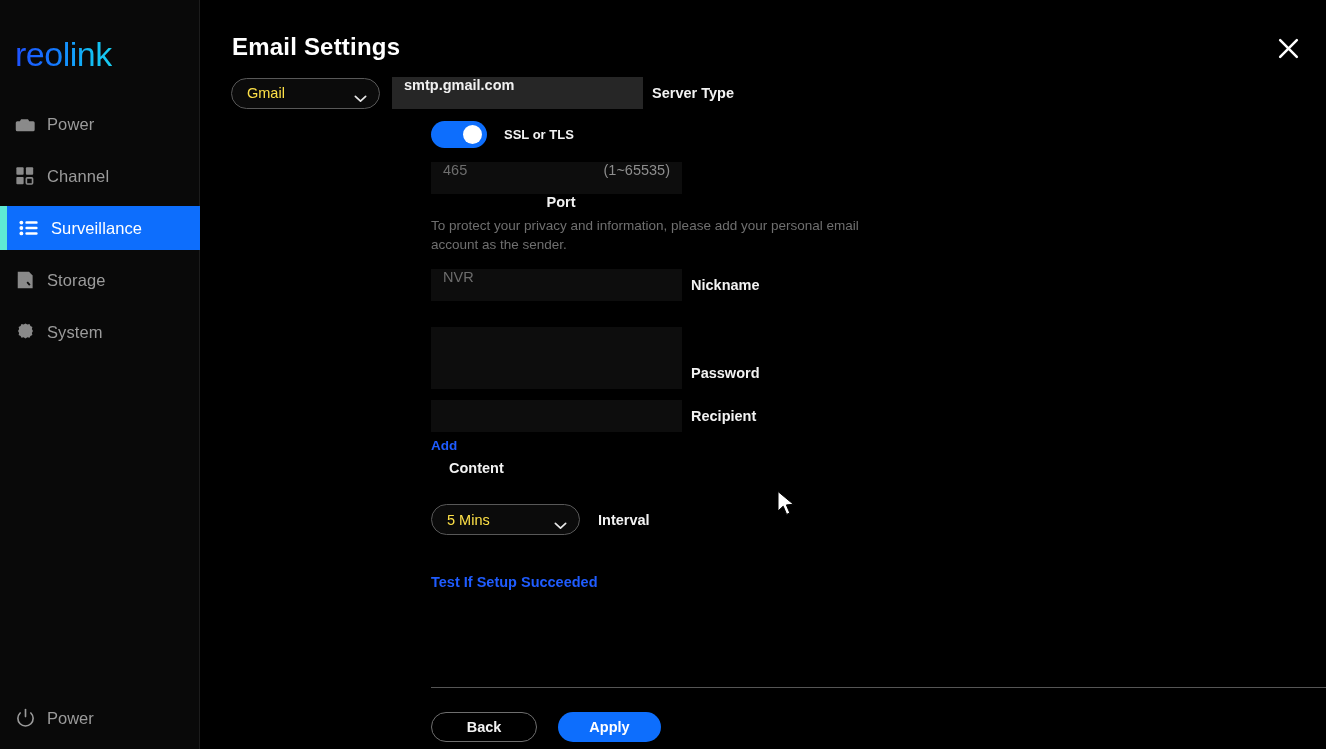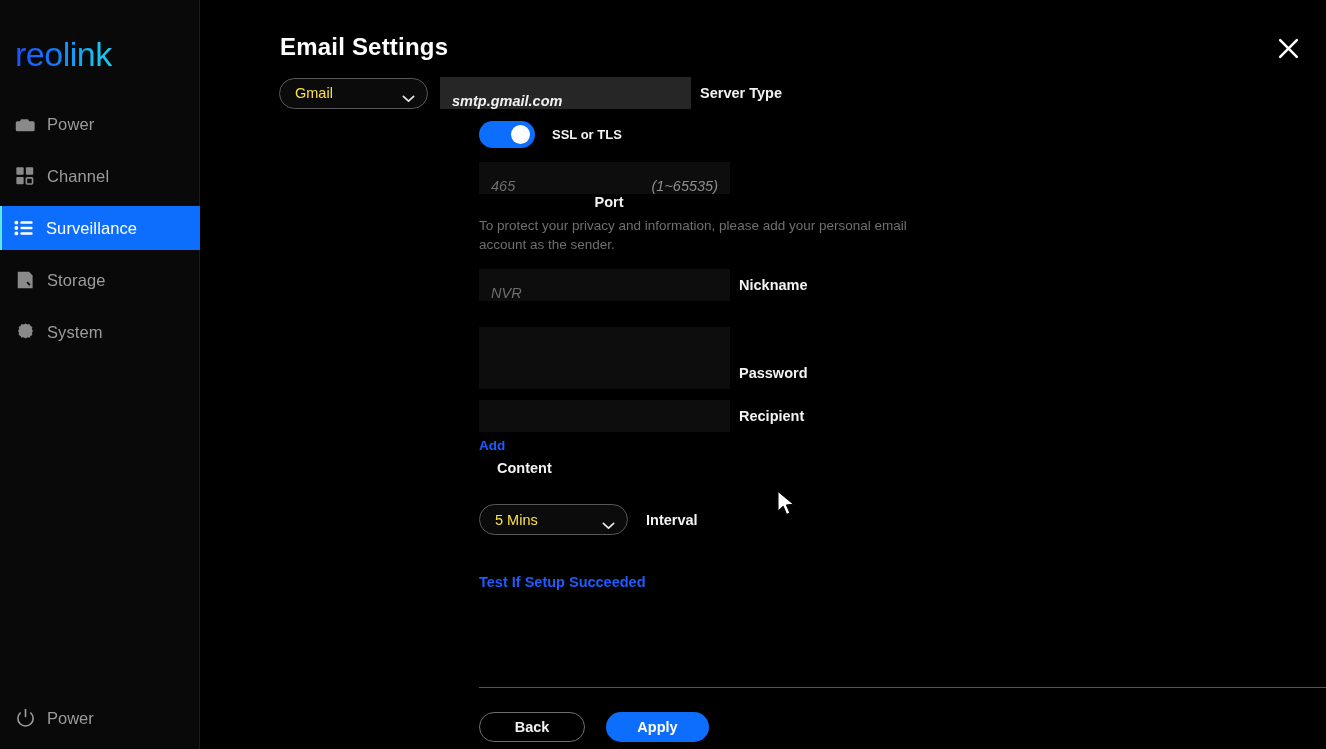--- a/index.html
+++ b/index.html
@@ -16,21 +16,20 @@
     color: #fff;
     -webkit-font-smoothing: antialiased;
   }
 
   #app {
     position: relative;
     width: 1326px;
     height: 712px;
     background: #000;
     display: flex;
-    gap: 48px;
   }
 
   
   .sidebar {
     position: relative;
     width: 200px;
     height: 749px;
     background: #090909;
     border-right: 1px solid #1c1c1c;
     flex: 0 0 200px;
@@ -86,21 +85,21 @@
     letter-spacing: 0.1px;
   }
   .nav-item svg { display: block; }
   .nav-item .ico svg path,
   .nav-item .ico svg circle,
   .nav-item .ico svg rect { fill: #8a8a8a; }
   .nav-item .ico svg .st { stroke: #8a8a8a; fill: none; }
 
   .nav-item.active {
     background: #0d6efd;
-    border-left: 2px solid #5eead4;
+    border-left: 7px solid #5eead4;
     padding-left: 11px;
   }
   .nav-item.active .lbl { color: #fff; }
   .nav-item.active .ico svg path,
   .nav-item.active .ico svg rect,
   .nav-item.active .ico svg circle { fill: #fff; }
 
   .power {
     position: absolute;
     left: 14px;
@@ -172,24 +171,23 @@
     font-size: 14.5px;
     color: #fde047;
     flex: 1 1 auto;
   }
   .select .chev { width: 13px; height: 8px; flex: 0 0 13px; }
 
   .tbox {
     height: 31px;
     background: #0d0d0d;
     display: flex;
-    align-items: flex-start;
+    align-items: flex-end;
     padding: 16px 12px;
     cursor: text;
-    font-style: italic;
   }
   .tbox .v {
     font-size: 14.5px;
     color: #f0f0f0;
     font-weight: bold;
   }
   .tbox .ph {
     font-size: 14.5px;
     color: #6d6d6d;
   }

